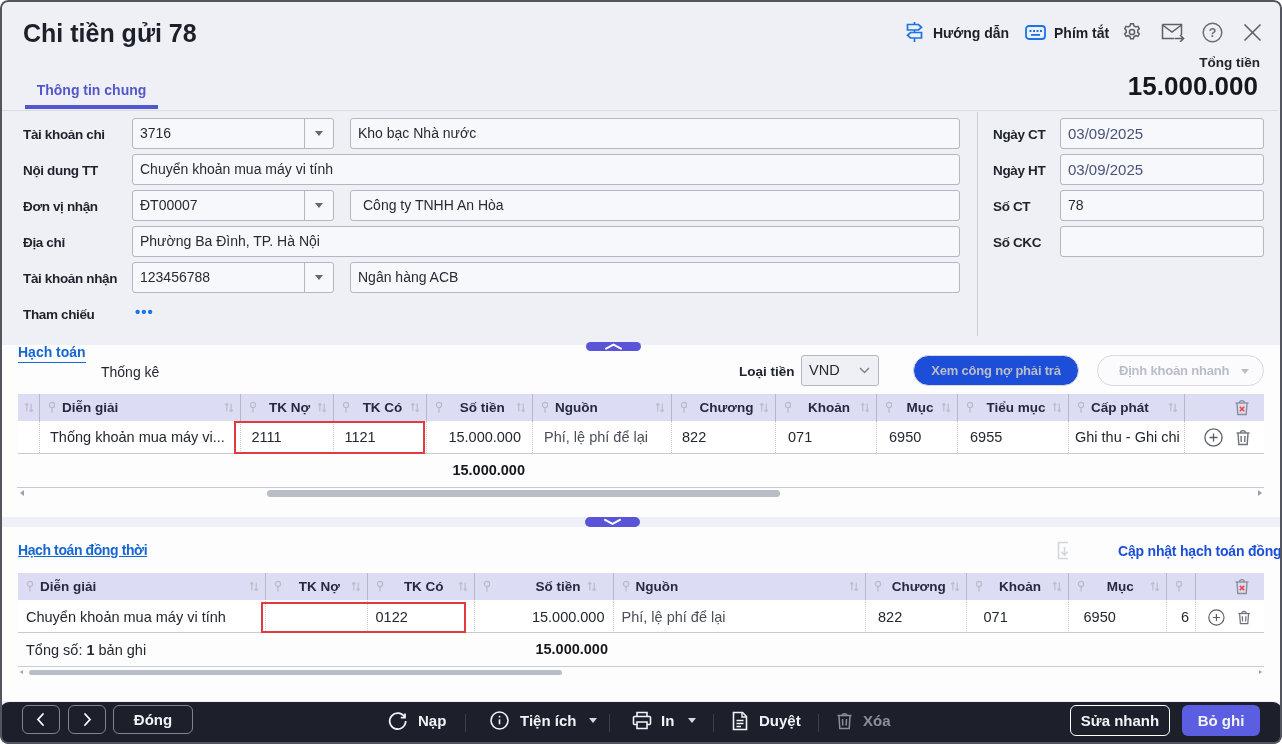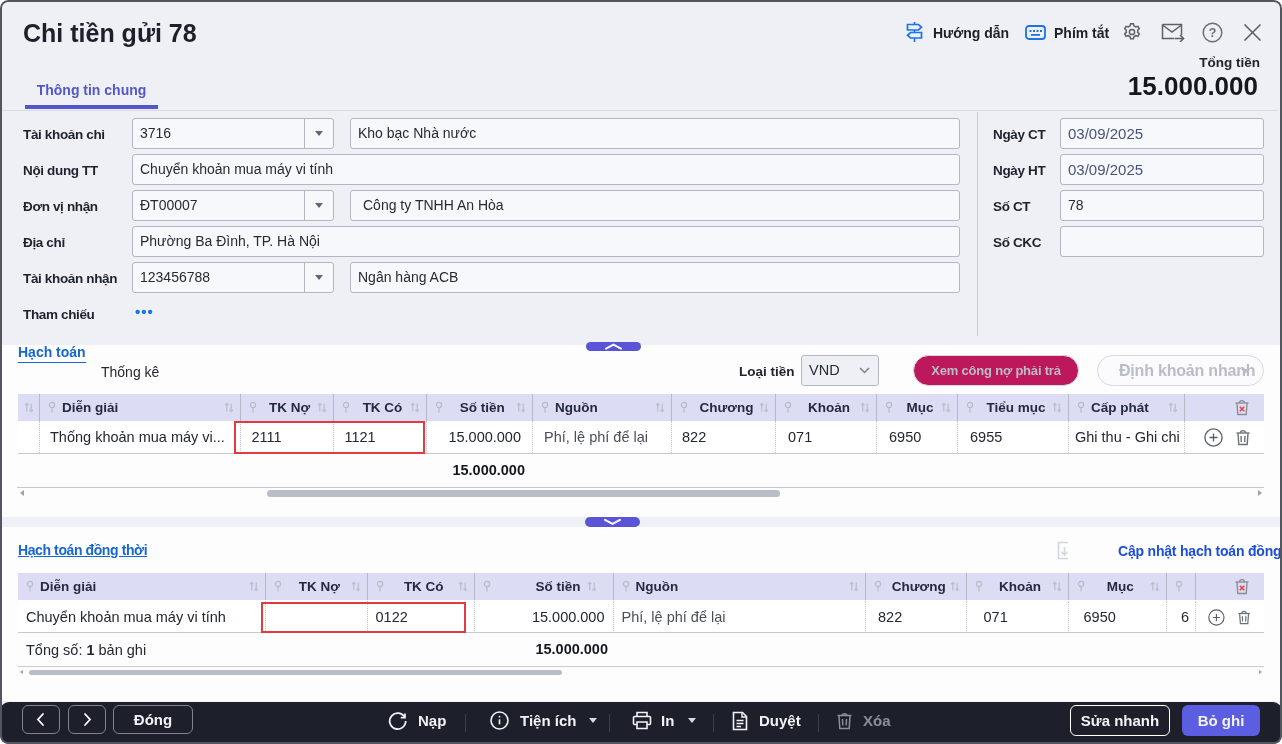--- a/index.html
+++ b/index.html
@@ -168,22 +168,22 @@
 
   <div class="abs" style="left:18px; top:344px; font-size:14px; font-weight:bold; color:#1767d2; border-bottom:1.5px solid #1767d2; padding-bottom:2px;">Hạch toán</div>
   <div class="abs" style="left:101px; top:364px; font-size:14px; color:#23272f;">Thống kê</div>
 
   <div class="abs" style="left:739px; top:364px; font-size:13.5px; font-weight:bold; color:#20242e;">Loại tiền</div>
   <div class="abs" style="left:801px; top:355px; width:78px; height:31px; background:#eef0f5; border:1px solid #b4b7c1; border-radius:3px; font-size:14.5px; color:#262b33; line-height:29px; padding-left:7px;">VND
     <svg style="position:absolute; right:8px; top:11px;" width="11" height="7" viewBox="0 0 11 7" fill="none" stroke="#7e828c" stroke-width="1.5">
         <path d="M1 1 l4.5 4.5 L10 1"></path>
       </svg>
   </div>
-  <div class="abs" style="left:913px; top:355px; width:166px; height:31px; border:1px solid #d7d9e0; border-radius:16px; background:#be185d; text-align:center; line-height:29px; font-size:13px; letter-spacing:-0.2px; font-weight:bold; color:#b9bdc7;">Xem công nợ phải trả</div>
-  <div class="abs" style="left:1097px; top:355px; width:167px; height:31px; border:1px solid #d7d9e0; border-radius:16px; background:#fbfbfd; line-height:29px; font-size:16px; letter-spacing:-0.2px; font-weight:bold; color:#b9bdc7; padding-left:21px;">Định khoản nhanh
+  <div class="abs" style="left:913px; top:355px; width:166px; height:31px; border:1px solid #d7d9e0; border-radius:16px; background:#1d4ed8; text-align:center; line-height:29px; font-size:13px; letter-spacing:-0.2px; font-weight:bold; color:#b9bdc7;">Xem công nợ phải trả</div>
+  <div class="abs" style="left:1097px; top:355px; width:167px; height:31px; border:1px solid #d7d9e0; border-radius:16px; background:#fbfbfd; line-height:29px; font-size:13px; letter-spacing:-0.2px; font-weight:bold; color:#b9bdc7; padding-left:21px;">Định khoản nhanh
     <span class="caret-dn" style="position:absolute; right:14px; top:13px; border-top-color:#b9bdc7;"></span>
   </div>
 
   <div id="t1head" class="thead" style="left:18px; top:394px; width:1246px;">
       <div class="hc" style="width:22px; justify-content:center; padding:0;">
         <svg width="10" height="11" viewBox="0 0 10 11" fill="none" stroke="#bcbfcc" stroke-width="1.3">
           <path d="M2.8 9.5 V1.5 M1.1 3.3 L2.8 1.4 l1.7 1.9"></path>
           <path d="M7.2 1.5 v8 M5.5 7.7 L7.2 9.6 l1.7-1.9"></path>
         </svg>
       </div>

